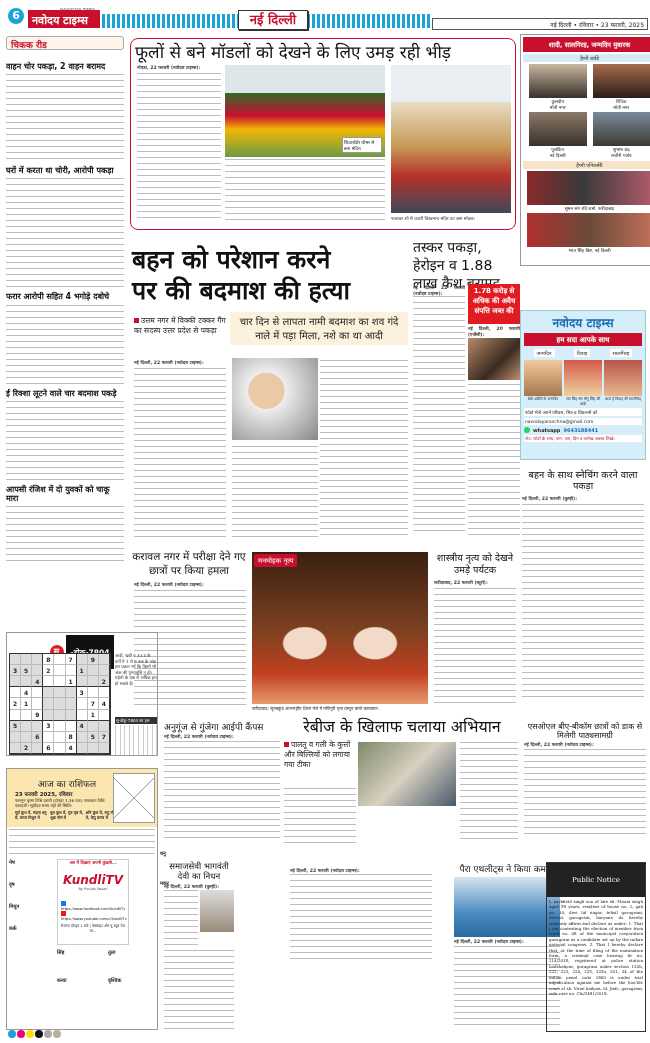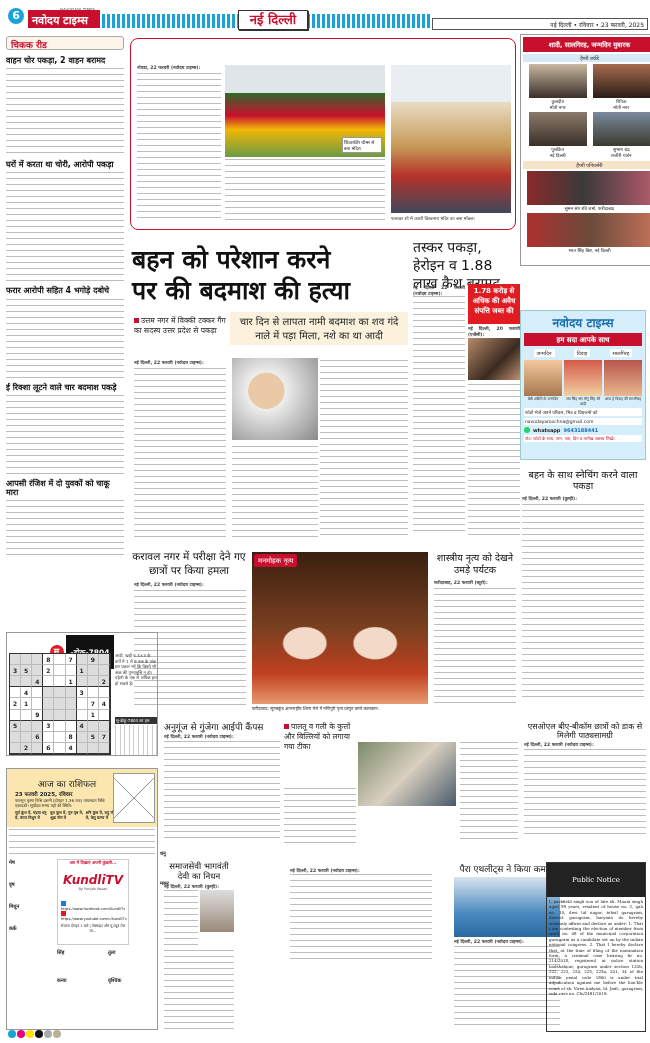--- a/index.html
+++ b/index.html
@@ -27,33 +27,34 @@
   <div class="abs logo-box">नवोदय टाइम्स</div>
   <div class="abs stripe"></div>
   <div class="abs city-tab">नई दिल्ली</div>
   <div class="abs dateline">नई दिल्ली • रविवार • 23 फरवरी, 2025</div>
 </div>
 
 <div class="abs" style="left:6px;top:36px;width:118px;height:560px">
   <div style="height:14px;border:1px solid #aaa;border-radius:3px;background:#fdf5ea;padding:1px 4px;font-size:9px;font-weight:bold;color:#c8102e">
     <span>चिकक रीड</span>
   </div>
-  <div class="hd" style="font-size:8px;margin-top:6px">वाहन चोर पकड़ा, 2 वाहन बरामद</div>
+  <div class="hd" style="font-size:8px;margin-top:12px">वाहन चोर पकड़ा, 2 वाहन बरामद</div>
   <div class="col-text filler" style="height:88px;margin-top:3px"></div>
   <div class="hd" style="font-size:8px;margin-top:4px">घरों में करता था चोरी, आरोपी पकड़ा</div>
   <div class="col-text filler" style="height:110px;margin-top:3px"></div>
   <div class="hd" style="font-size:8px;margin-top:4px">फरार आरोपी सहित 4 भगोड़े दबोचे</div>
   <div class="col-text filler" style="height:80px;margin-top:3px"></div>
   <div class="hd" style="font-size:8px;margin-top:4px">ई रिक्शा लूटने वाले चार बदमाश पकड़े</div>
   <div class="col-text filler" style="height:80px;margin-top:3px"></div>
   <div class="hd" style="font-size:8px;margin-top:4px">आपसी रंजिश में दो युवकों को चाकू मारा</div>
   <div class="col-text filler" style="height:60px;margin-top:3px"></div>
 </div>
 
 <div class="abs" style="left:130px;top:38px;width:386px;height:192px;border:1px solid #c8102e;border-radius:8px;padding:4px">
+  <div class="hd" style="font-size:17px;white-space:nowrap;font-weight:normal">फूलों से बने मॉडलों को देखने के लिए उमड़ रही भीड़</div>
   <div class="abs col-text" style="left:6px;top:26px;width:84px;font-weight:bold">नोएडा, 22 फरवरी (नवोदय टाइम्स):</div>
   <div class="abs filler" style="left:6px;top:34px;width:84px;height:150px"></div>
   <div class="abs photo" style="left:94px;top:26px;width:160px;height:92px;background:linear-gradient(180deg,#dfe6ea 0%,#dfe6ea 30%,#2e6b2a 30%,#c8102e 55%,#f2b705 70%,#6a9b45 100%)">
     <div class="abs" style="right:3px;bottom:4px;width:40px;background:#fff;font-size:4.5px;padding:1px;border:1px solid #999">शिवशक्ति थीम्स से बना मंदिर।</div>
   </div>
   <div class="abs filler" style="left:94px;top:120px;width:160px;height:62px"></div>
   <div class="abs photo" style="left:260px;top:26px;width:120px;height:148px;background:linear-gradient(180deg,#e8eef2 0%,#e8eef2 25%,#e9dcc4 25%,#c79a57 55%,#b6322a 75%,#40485a 100%)"></div>
   <div class="abs" style="left:260px;top:176px;width:124px;font-size:4.5px;color:#333">फलावर शो में काशी विश्वनाथ मंदिर का बना मॉडल।</div>
 </div>
 
@@ -292,20 +293,21 @@
   <div style="font-size:5px;font-weight:bold;height:30px">धनु</div>
   <div style="font-size:5px;font-weight:bold">मकर</div>
 </div>
 
 <div class="abs" style="left:164px;top:722px;width:116px">
   <div class="hd" style="font-size:9px;font-weight:normal">अनुगूंज से गुंजेगा आईपी कैंपस</div>
   <div class="col-text" style="font-weight:bold;margin-top:2px">नई दिल्ली, 22 फरवरी (नवोदय टाइम्स):</div>
   <div class="filler" style="height:100px"></div>
 </div>
 <div class="abs" style="left:284px;top:718px;width:236px">
+  <div class="hd" style="font-size:16px;font-weight:normal;text-align:center">रेबीज के खिलाफ चलाया अभियान</div>
   <div style="font-size:7.5px;width:70px;margin-top:4px;line-height:1.3"><span style="display:inline-block;width:5px;height:5px;background:#c8102e;margin-right:2px"></span><span>पालतू व गली के कुत्तों और बिल्लियों को लगाया गया टीका</span></div>
   <div class="abs" style="left:74px;top:24px;width:98px;height:64px;background:linear-gradient(135deg,#7c8a6a,#d8d0c0 50%,#4a5a6a)"></div>
   <div class="abs filler" style="left:176px;top:24px;width:58px;height:100px"></div>
   <div class="abs filler" style="left:0px;top:70px;width:72px;height:56px"></div>
 </div>
 <div class="abs" style="left:524px;top:722px;width:122px">
   <div class="hd" style="font-size:8px;font-weight:normal;text-align:center">एसओएल बीए-बीकॉम छात्रों को डाक से मिलेगी पाठ्यसामग्री</div>
   <div class="col-text" style="font-weight:bold;margin-top:2px">नई दिल्ली, 22 फरवरी (नवोदय टाइम्स):</div>
   <div class="filler" style="height:90px"></div>
 </div>

